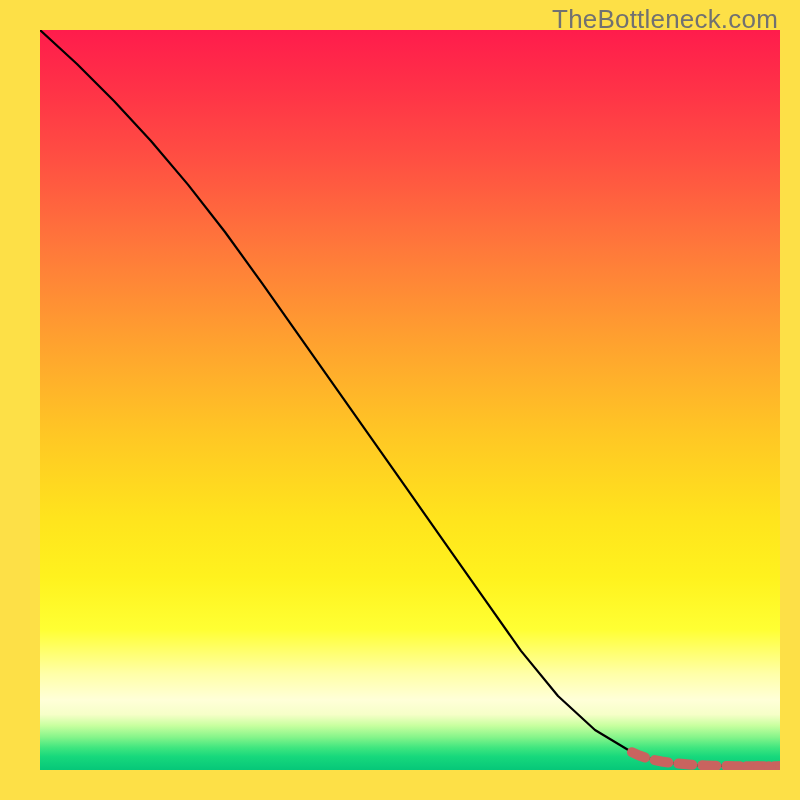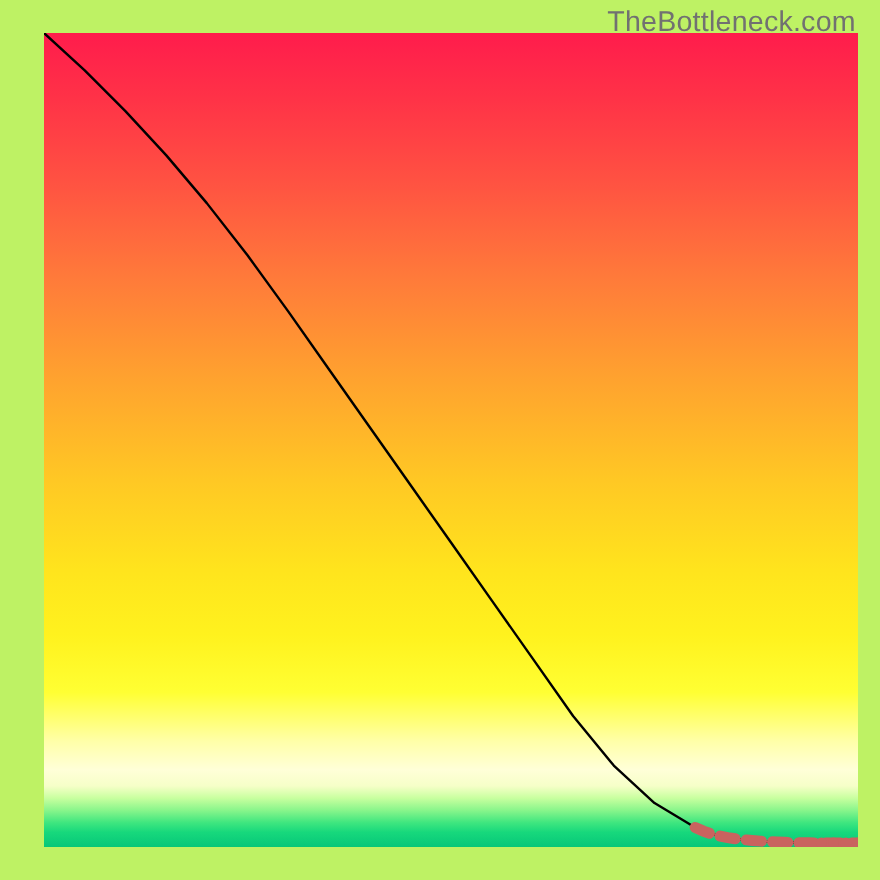--- a/index.html
+++ b/index.html
@@ -8,21 +8,21 @@
     width: 800px;
     height: 800px;
     background: #000;
     overflow: hidden;
     font-family: Arial, Helvetica, sans-serif;
   }
   .stage {
     position: relative;
     width: 800px;
     height: 800px;
-    background: #bef264;
+    background: #fde047;
   }
   .watermark {
     position: absolute;
     top: 4px;
     right: 22px;
     color: #717171;
     font-size: 26px;
     font-weight: 400;
     letter-spacing: 0.2px;
     z-index: 5;

